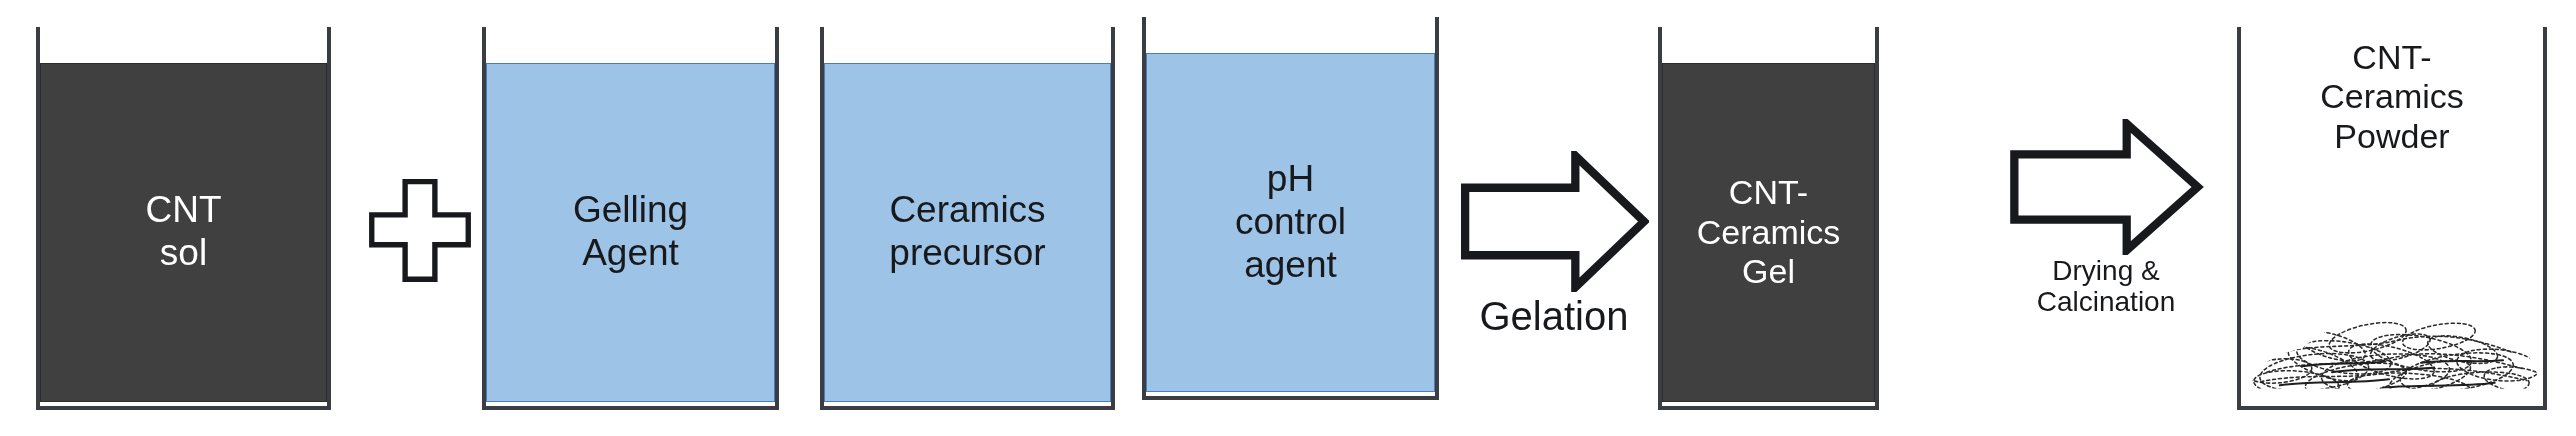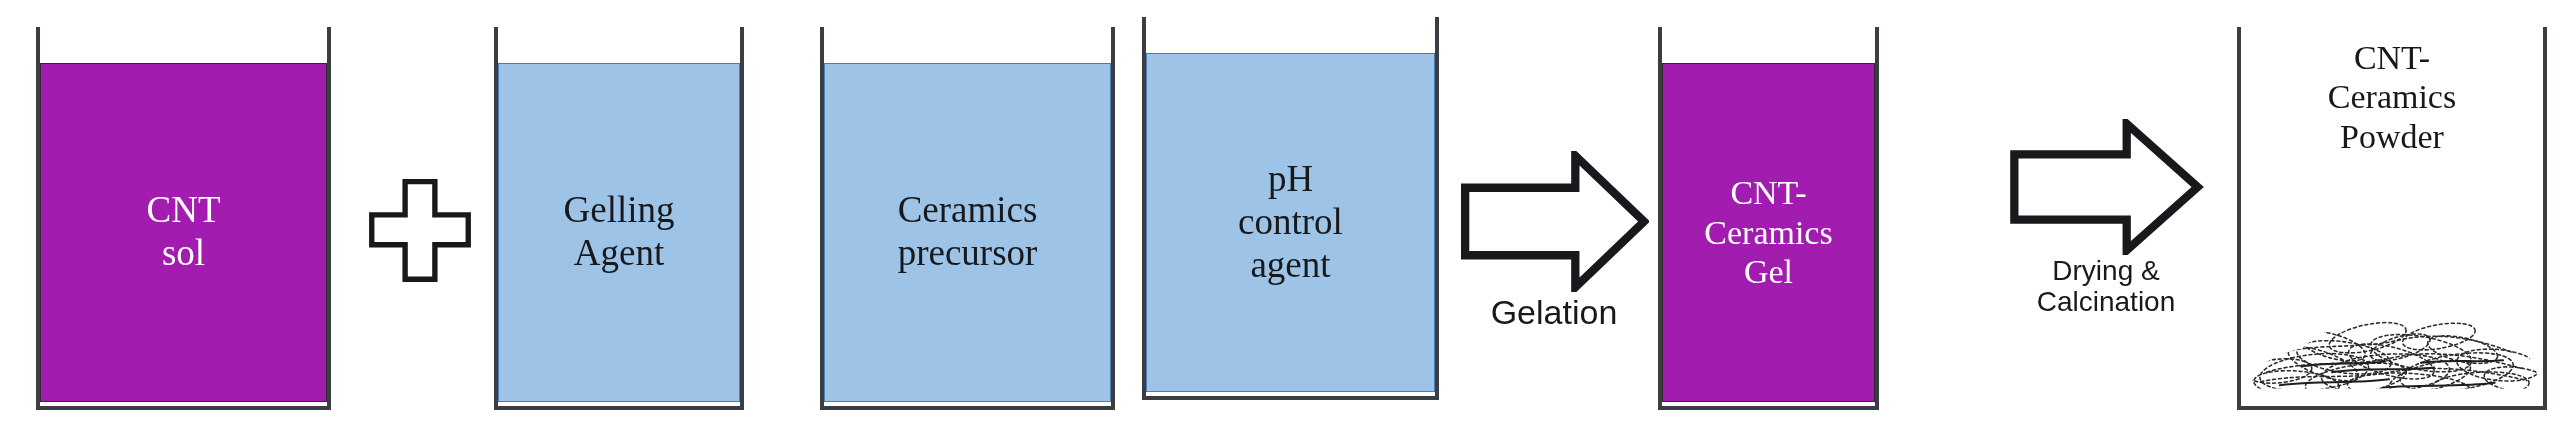--- a/index.html
+++ b/index.html
@@ -47,40 +47,39 @@
     right: 4.2px;
     bottom: 8.3px;
     box-sizing: border-box;
     display: flex;
     align-items: center;
     justify-content: center;
     text-align: center;
     line-height: 1.16;
   }
   .fill.dark {
-    background: #a21caf;
+    background: #404040;
     color: #ffffff;
     border: 1.2px solid #2E2B2B;
   }
   .fill.blue {
     background: #9DC3E6;
     color: #17191C;
     border: 1.8px solid #4A7EBB;
   }
   .fill.plain {
     background: transparent;
     color: #17191C;
   }
   .fill .label {
     display: block;
     width: 100%;
     padding: 0 17px;
     box-sizing: border-box;
     white-space: pre-line;
-    font-family: Liberation Serif, serif;
   }
 
   
   .plus {
     position: absolute;
   }
   .plus svg { display: block; }
 
   
   .arrow-group {
@@ -118,21 +117,21 @@
 sol</span>
     </div>
   </div>
 
   <div class="plus" style="left:367px; top:178px; width:106px; height:106px;">
     <svg width="106" height="106" viewBox="0 0 178 178" aria-hidden="true">
       <polygon points="64,6 114,6 114,62 170,62 170,112 114,112 114,170 64,170 64,112 8,112 8,62 64,62" fill="#FFFFFF" stroke="#17191C" stroke-width="9" stroke-linejoin="miter"></polygon>
     </svg>
   </div>
 
-  <div class="beaker" style="left:494px; top:27px; width:250px; height:383px;">
+  <div class="beaker" style="left:482px; top:27px; width:297px; height:383px;">
     <div class="wall left"></div>
     <div class="wall right"></div>
     <div class="floor"></div>
     <div class="fill blue" style="top:36px; font-size:37px;">
       <span class="label">Gelling
 Agent</span>
     </div>
   </div>
 
   <div class="beaker" style="left:820px; top:27px; width:295px; height:383px;">
@@ -153,21 +152,21 @@
       <span class="label">pH
 control
 agent</span>
     </div>
   </div>
 
   <div class="arrow-group" style="left:1456px; top:151px; width:196px;">
     <svg class="arrow-svg" width="190" height="141" viewBox="0 0 320 238" aria-hidden="true">
       <polygon points="10,62 196,62 196,8 312,119 196,230 196,176 10,176" fill="#FFFFFF" stroke="#17191C" stroke-width="14" stroke-linejoin="miter"></polygon>
     </svg>
-    <div class="arrow-label" style="font-size:34px; margin-top:2.4px;">Gelation</div>
+    <div class="arrow-label" style="font-size:40px; margin-top:2.4px;">Gelation</div>
   </div>
 
   <div class="beaker" style="left:1658px; top:27px; width:221px; height:383px;">
     <div class="wall left"></div>
     <div class="wall right"></div>
     <div class="floor"></div>
     <div class="fill dark" style="top:36px; font-size:34px;">
       <span class="label">CNT-
 Ceramics
 Gel</span>

